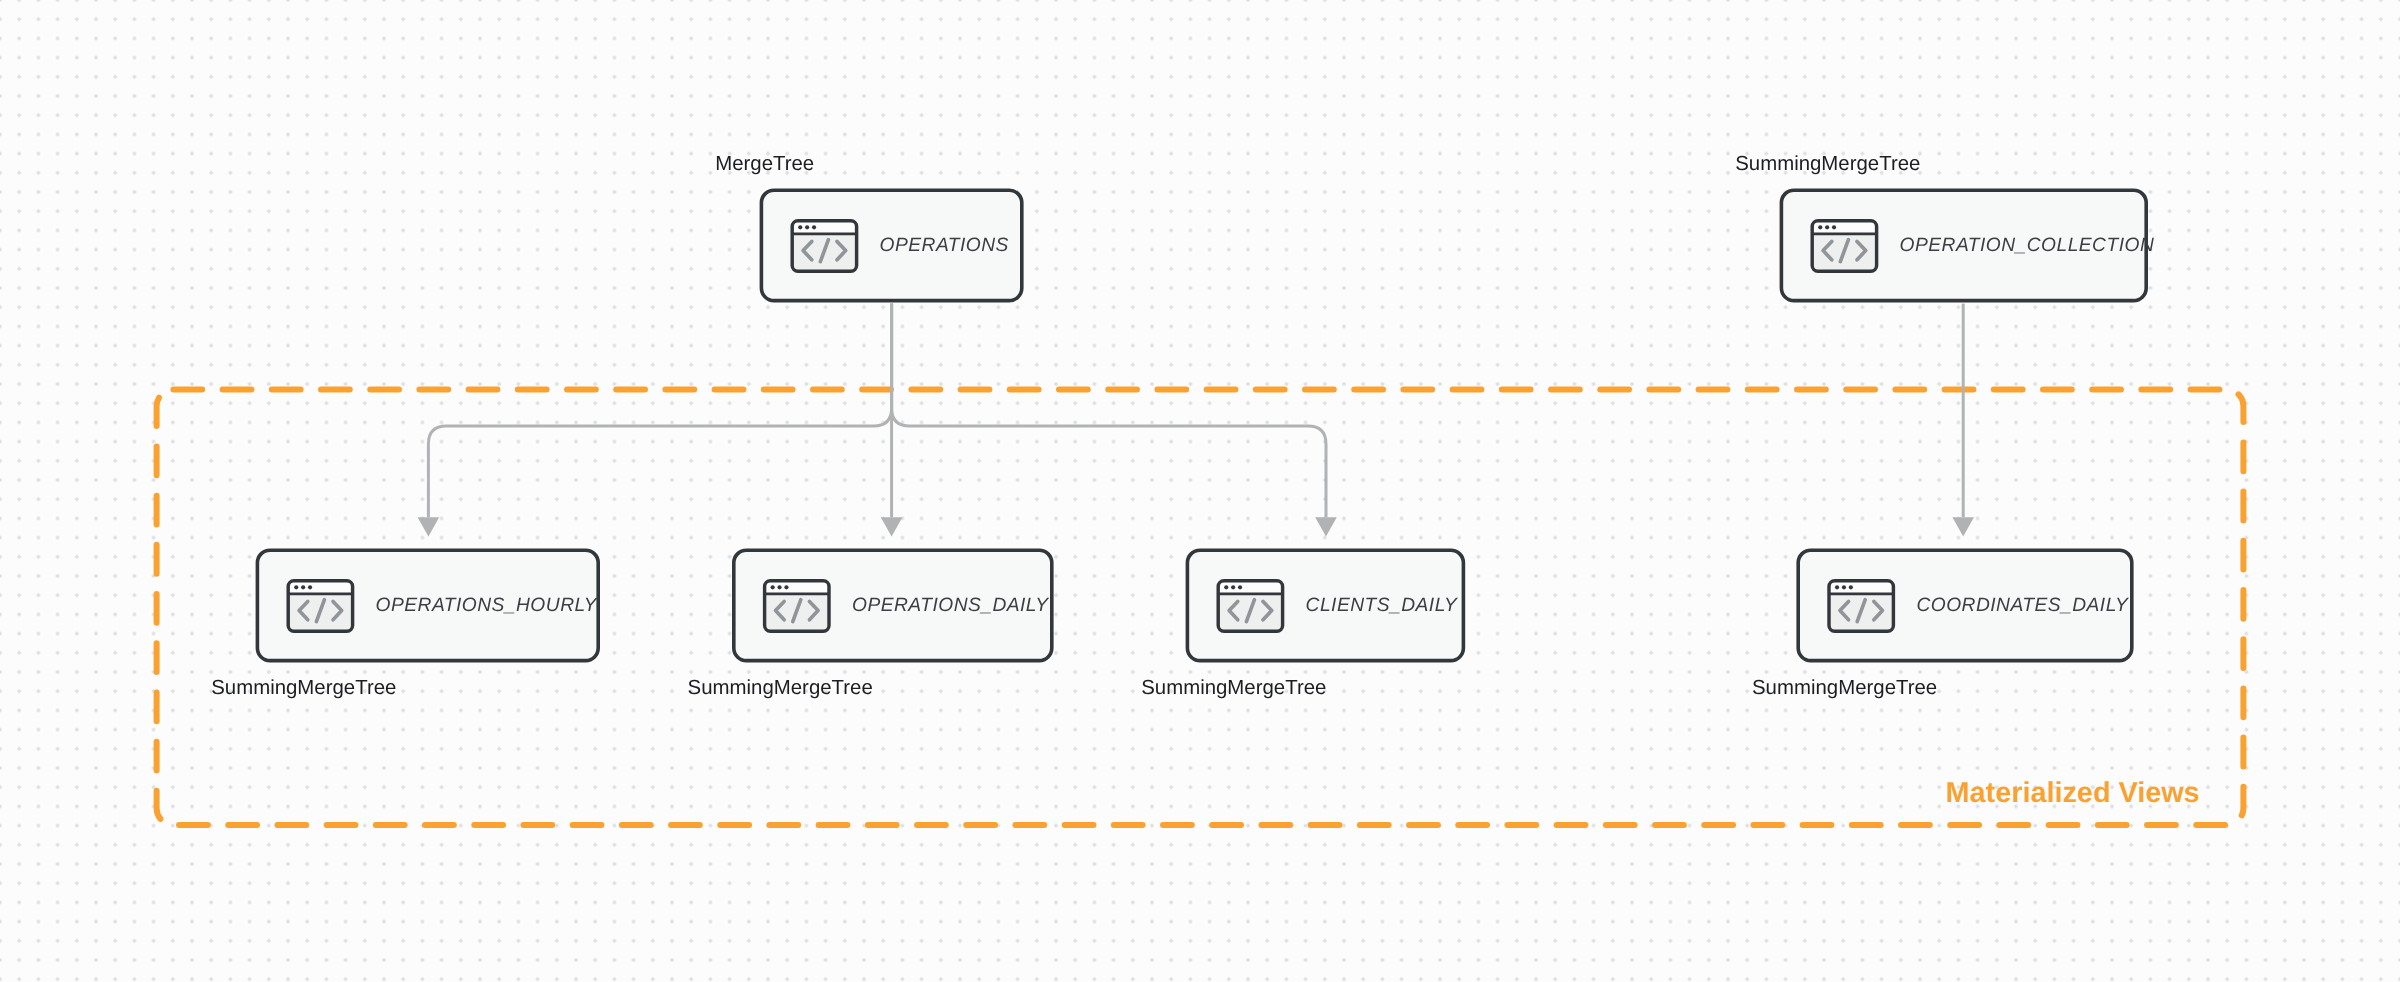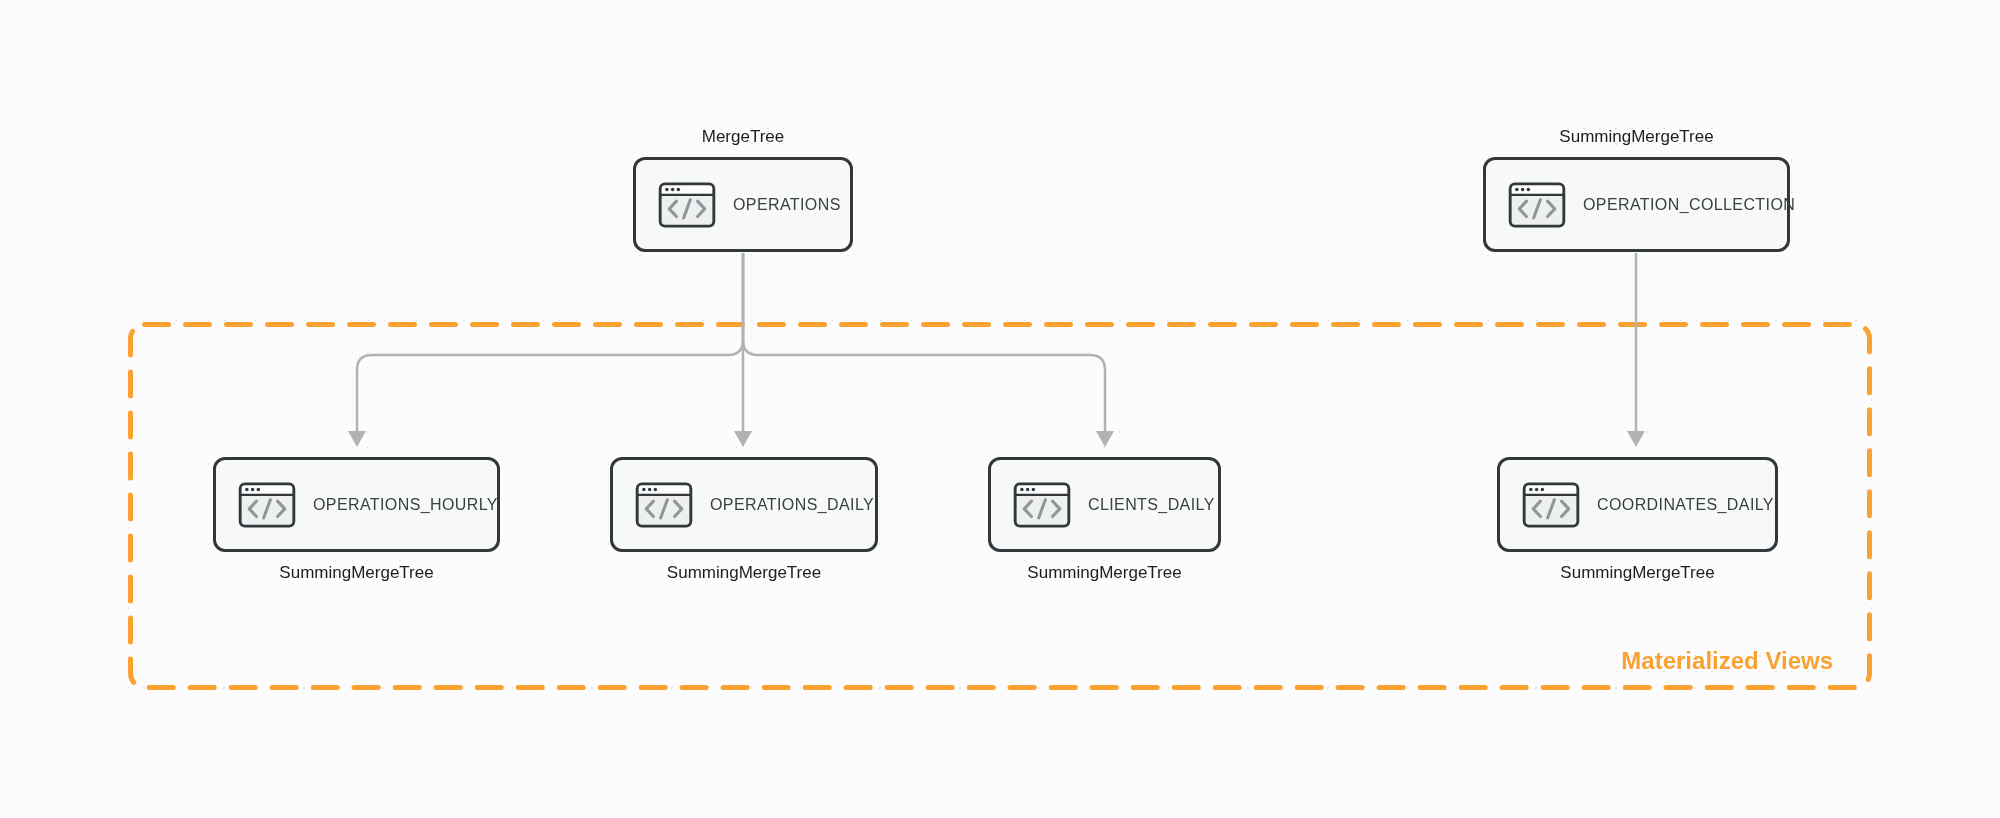--- a/index.html
+++ b/index.html
@@ -23,26 +23,26 @@
   svg.edges{position:absolute;left:0;top:0;width:2000px;height:818px;display:block;}
   .node{
     position:absolute;height:95px;
     background:var(--node-fill);
     border:3.5px solid var(--node-border);
     border-radius:12px;
     display:flex;align-items:center;
     padding-left:22px;gap:17px;
   }
   .node .label{
-    font-size:16px;font-weight:500;
+    font-style:italic;font-size:16px;font-weight:500;
     letter-spacing:.4px;white-space:nowrap;
     color:var(--node-label-color);
   }
   .engine{
-    position:absolute;left:-40px;right:-40px;text-align:center;
+    position:absolute;left:-40px;right:-40px;
     font-size:17px;font-weight:500;color:var(--text-dark);
     white-space:nowrap;font-style:normal;
   }
   .engine.above{bottom:calc(100% + 13px);}
   .engine.below{top:calc(100% + 14px);}
   .icon{width:58px;height:46px;flex:0 0 auto;display:block;}
   .mv-label{
     position:absolute;top:624px;right:167px;
     font-size:24px;font-weight:600;color:var(--orange);
     white-space:nowrap;

